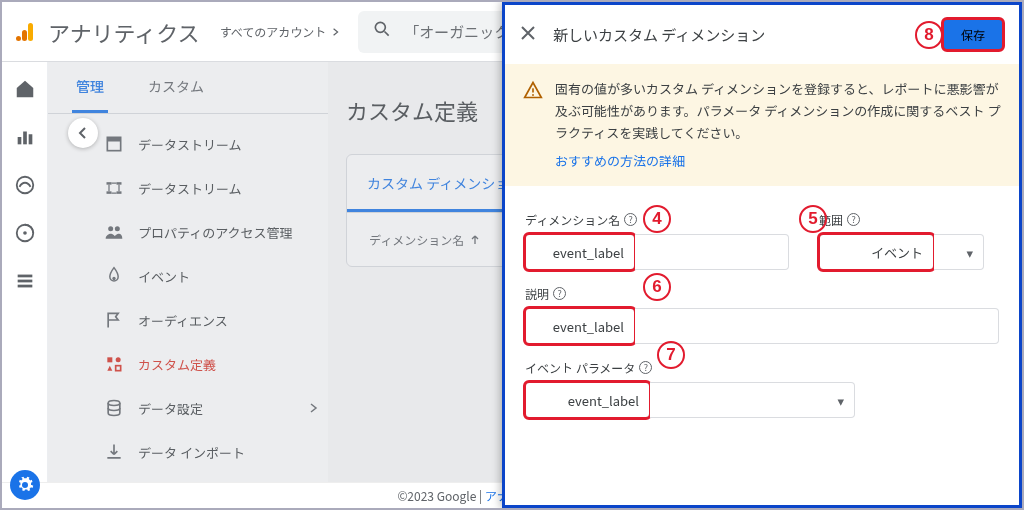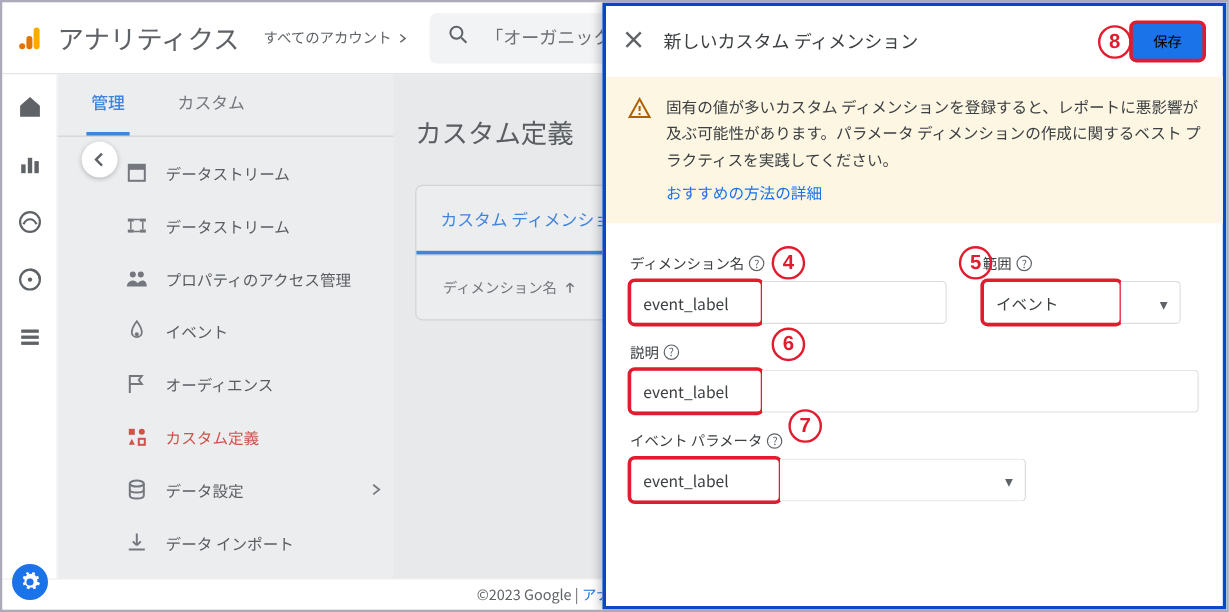--- a/index.html
+++ b/index.html
@@ -56,21 +56,21 @@
   .warning { background:#fdf6e3; display:flex; padding:14px 18px; gap:12px; font-size:13px; color:#3c4043; line-height:1.7; }
   .warning .w-icon { color:#b06000; flex:none; margin-top:2px; }
   .link { color:#1a73e8; cursor:pointer; margin-top:6px; display:inline-block; }
   .form { padding:10px 20px; }
   .frow { display:flex; gap:30px; margin-top:15px; }
   .fgroup { flex:1; }
   .fgroup.half { flex:0 0 180px; }
   .flabel { font-size:12px; color:#3c4043; display:flex; align-items:center; gap:4px; margin-bottom:6px; }
   .qmark { width:13px; height:13px; border:1px solid #5f6368; border-radius:50%; display:inline-flex; align-items:center; justify-content:center; font-size:9px; color:#5f6368; }
   .input { width:100%; height:36px; border:1px solid #dadce0; border-radius:4px; padding:0 10px; font-size:13px; color:#3c4043; background:#fff; display:flex; align-items:center; justify-content:space-between; }
-  .input .value { flex:1; }
+  .input .value { flex:1;text-align:right; }
   .highlight { outline:3px solid #e21b2e; outline-offset:-1px; }
   .dropdown-caret { color:#5f6368; }
 
   
   .anno { position:absolute; width:28px; height:28px; border:2.5px solid #e21b2e; border-radius:50%; color:#e21b2e; font-weight:700; font-size:17px; display:flex; align-items:center; justify-content:center; background:transparent; z-index:20; font-family:Arial,sans-serif; }
 </style>
 </head>
 <body>
 
 <div class="header">

